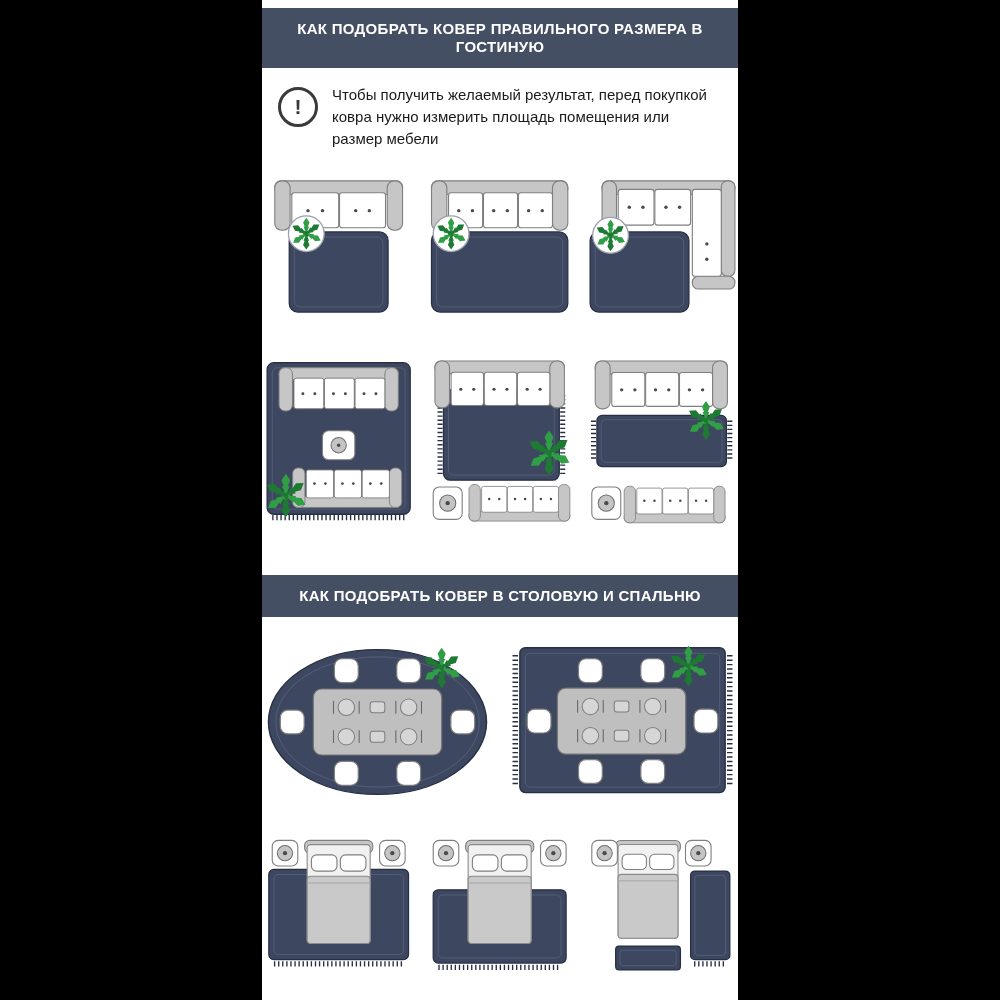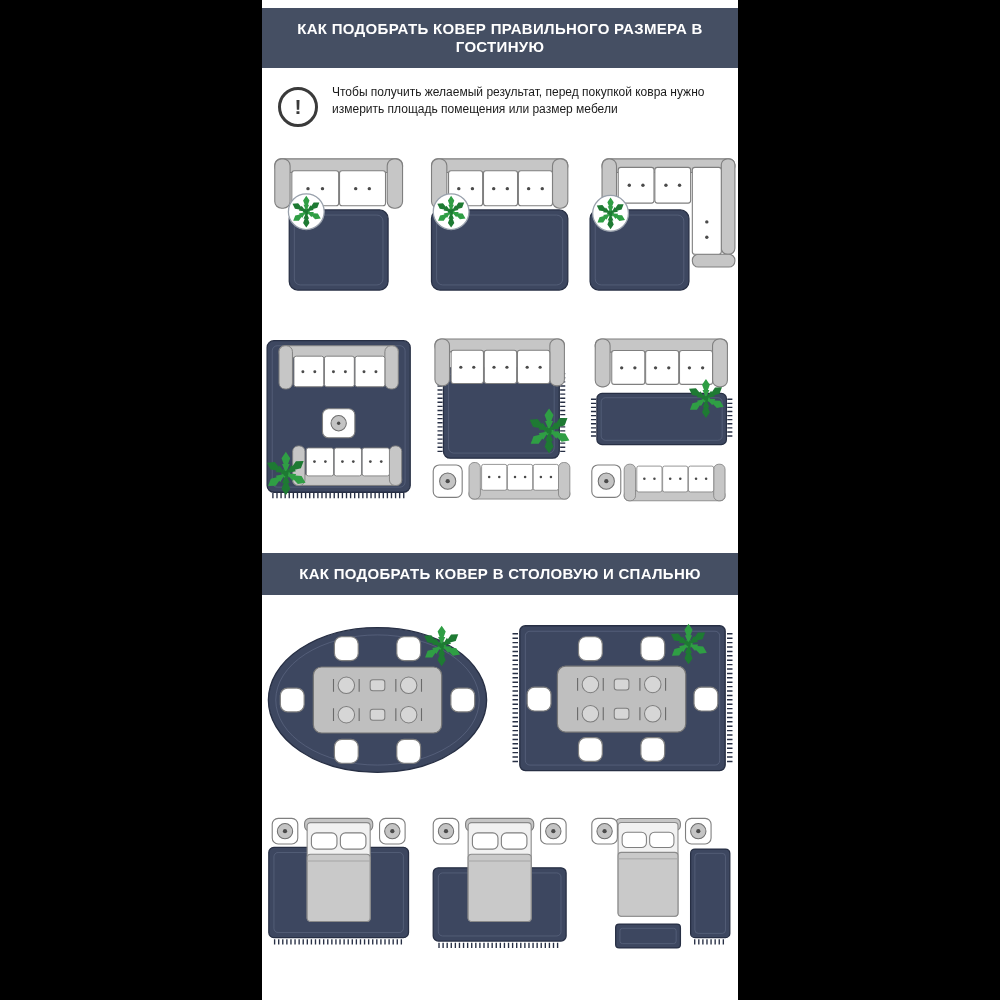--- a/index.html
+++ b/index.html
@@ -19,21 +19,21 @@
     width:100%;background:var(--header-bg,#454f63);color:#fff;
     font-weight:700;font-size:15px;line-height:1.2;text-align:center;
     letter-spacing:.3px;padding:12px 8px;box-sizing:border-box;
   }
   .band.second{margin-top:38px}
   .note{display:flex;align-items:flex-start;gap:14px;width:100%;
     box-sizing:border-box;padding:16px 20px 8px 16px}
   .note-icon{flex:0 0 auto;width:34px;height:34px;border:3px solid #3a3a3a;
     border-radius:50%;display:flex;align-items:center;justify-content:center;
     font-weight:700;font-size:21px;color:#3a3a3a;margin-top:3px}
-  .note-text{font-size:12px;line-height:1.45;color:var(--text,#1a1a1a);max-width:430px}
+  .note-text{font-size:15px;line-height:1.45;color:var(--text,#1a1a1a);max-width:430px}
   .row{display:flex;justify-content:center;align-items:flex-start;gap:8px;width:100%}
   .row.living-1{margin-top:8px}
   .row.living-2{margin-top:12px}
   .row.dining{margin-top:16px;gap:14px}
   .row.bedroom{margin-top:12px}
   .diagram{display:block}
 
   
   .rug{fill:var(--rug,#3d4760);stroke:var(--rug-border,#272f44);stroke-width:1.5px}
   .rug-inner{fill:none;stroke:var(--rug-inner,#6b7590);stroke-width:1px;opacity:.55}

